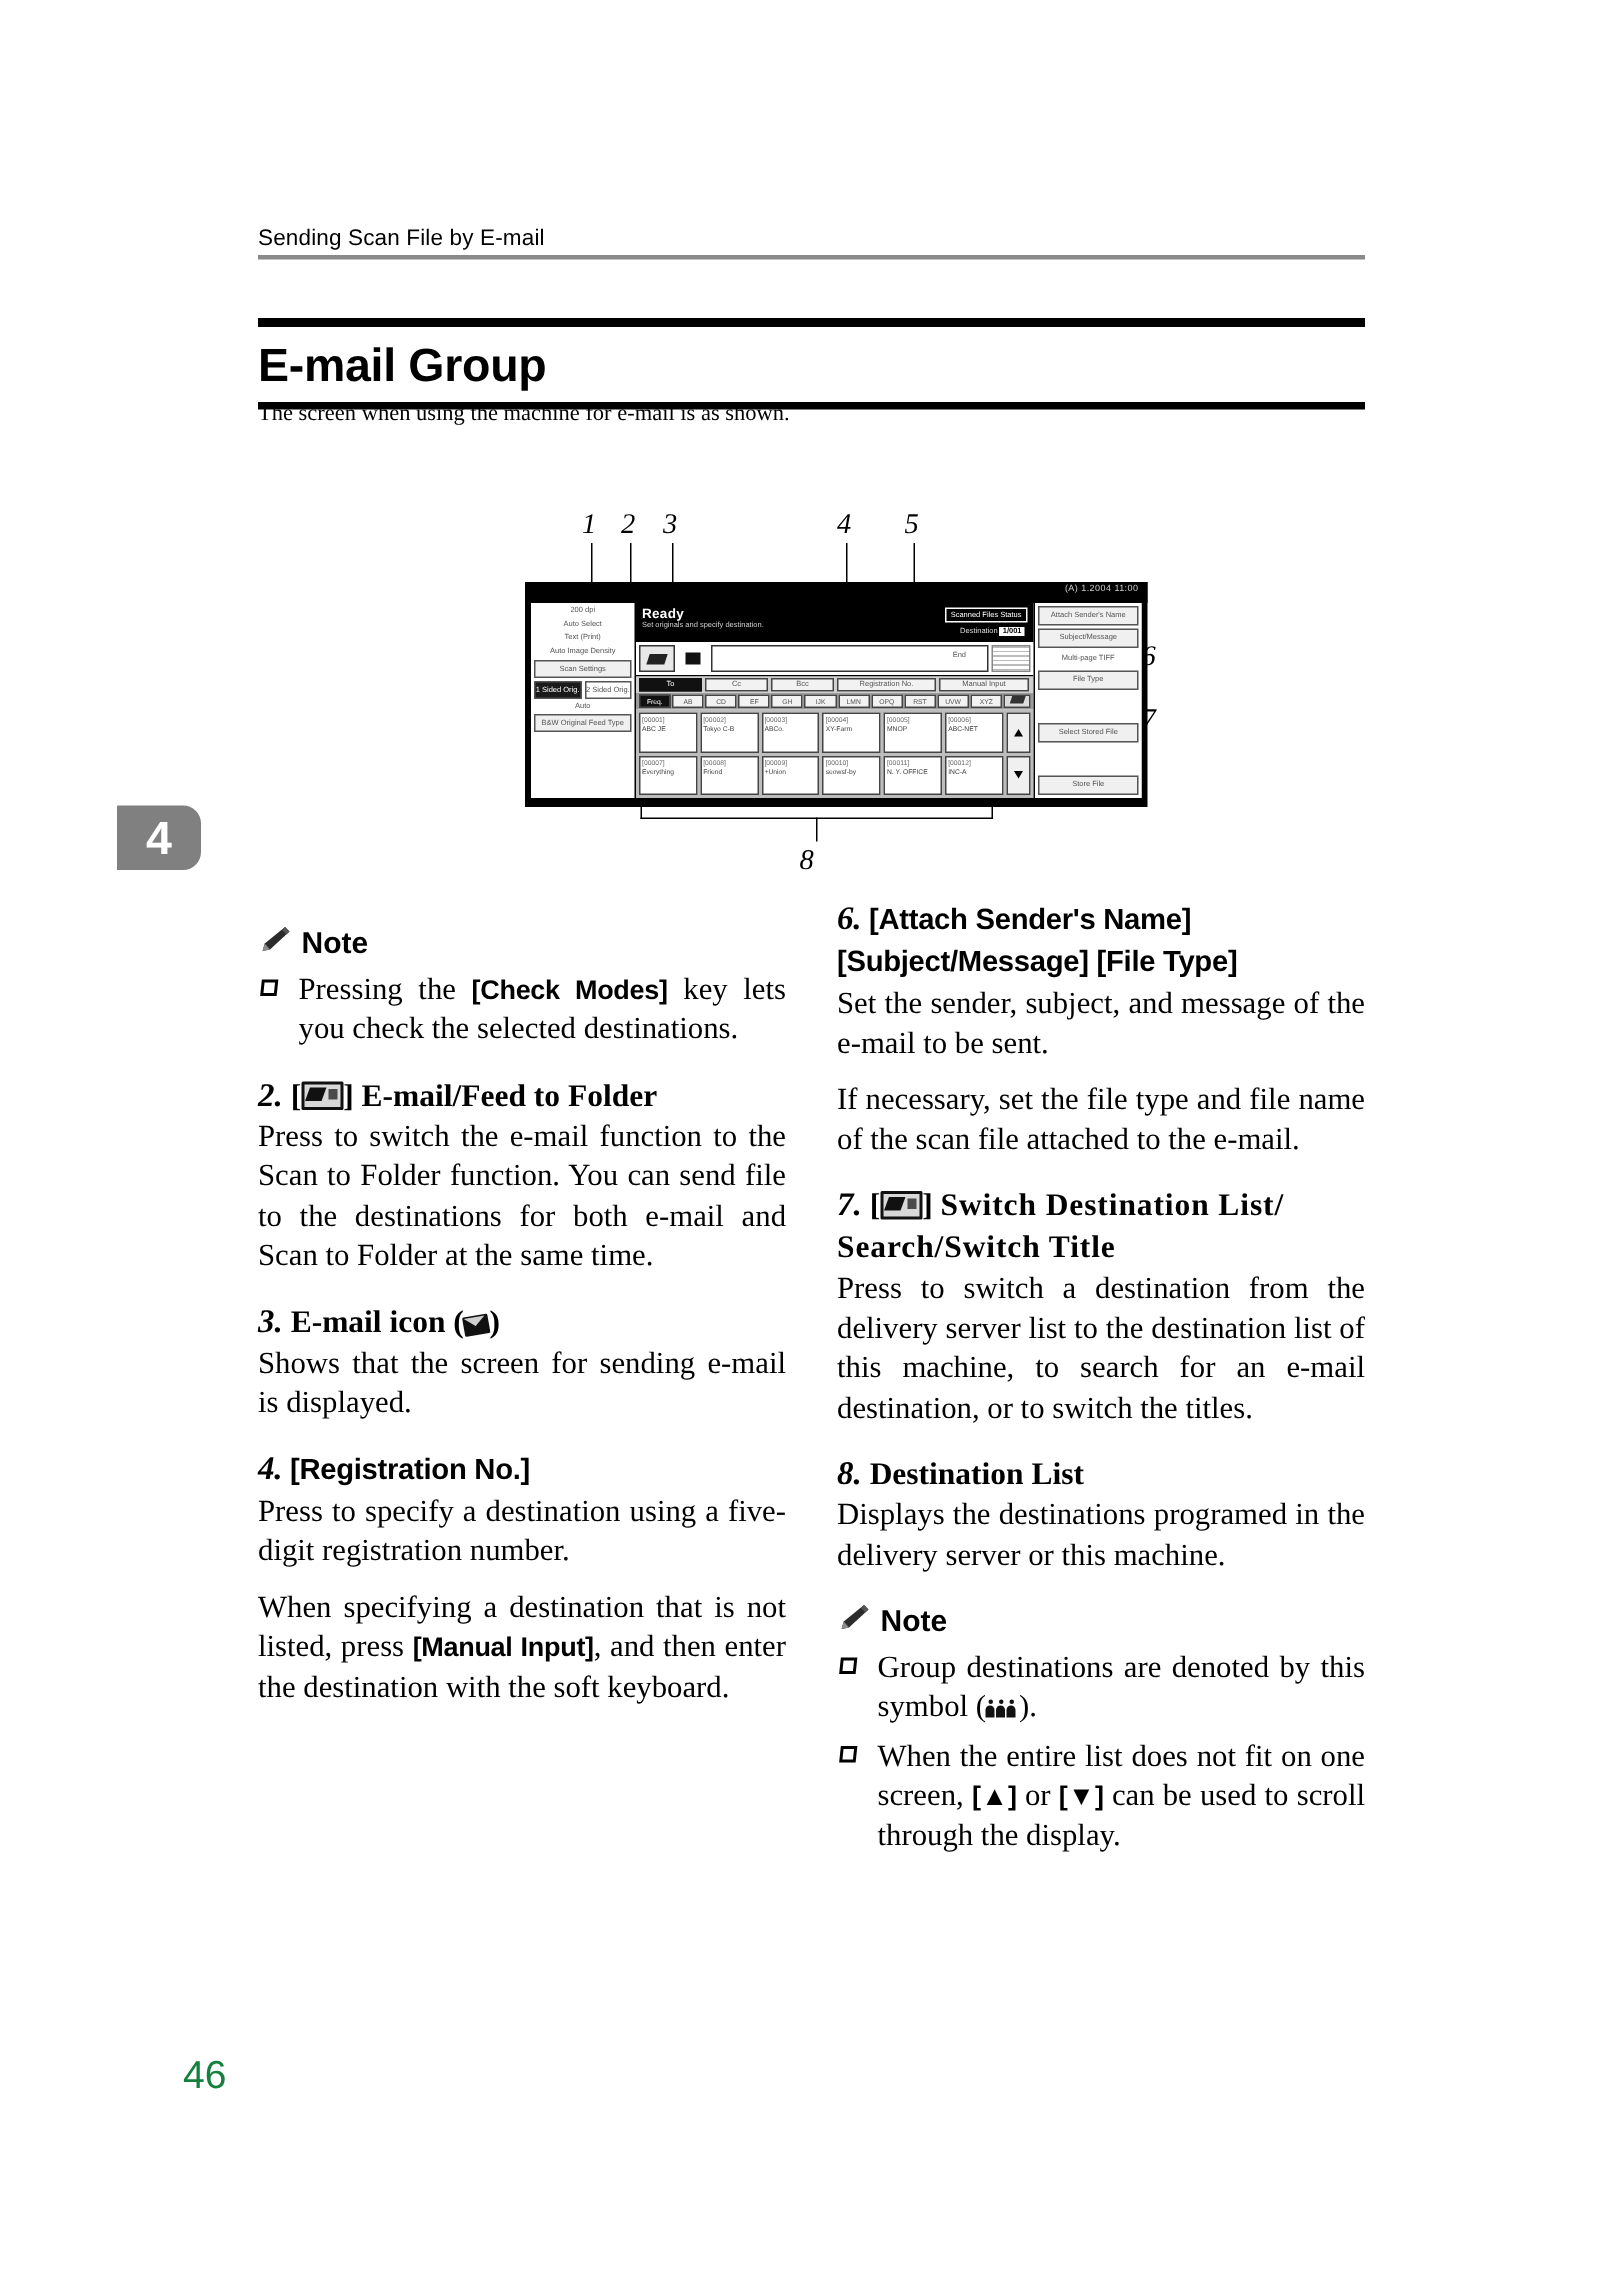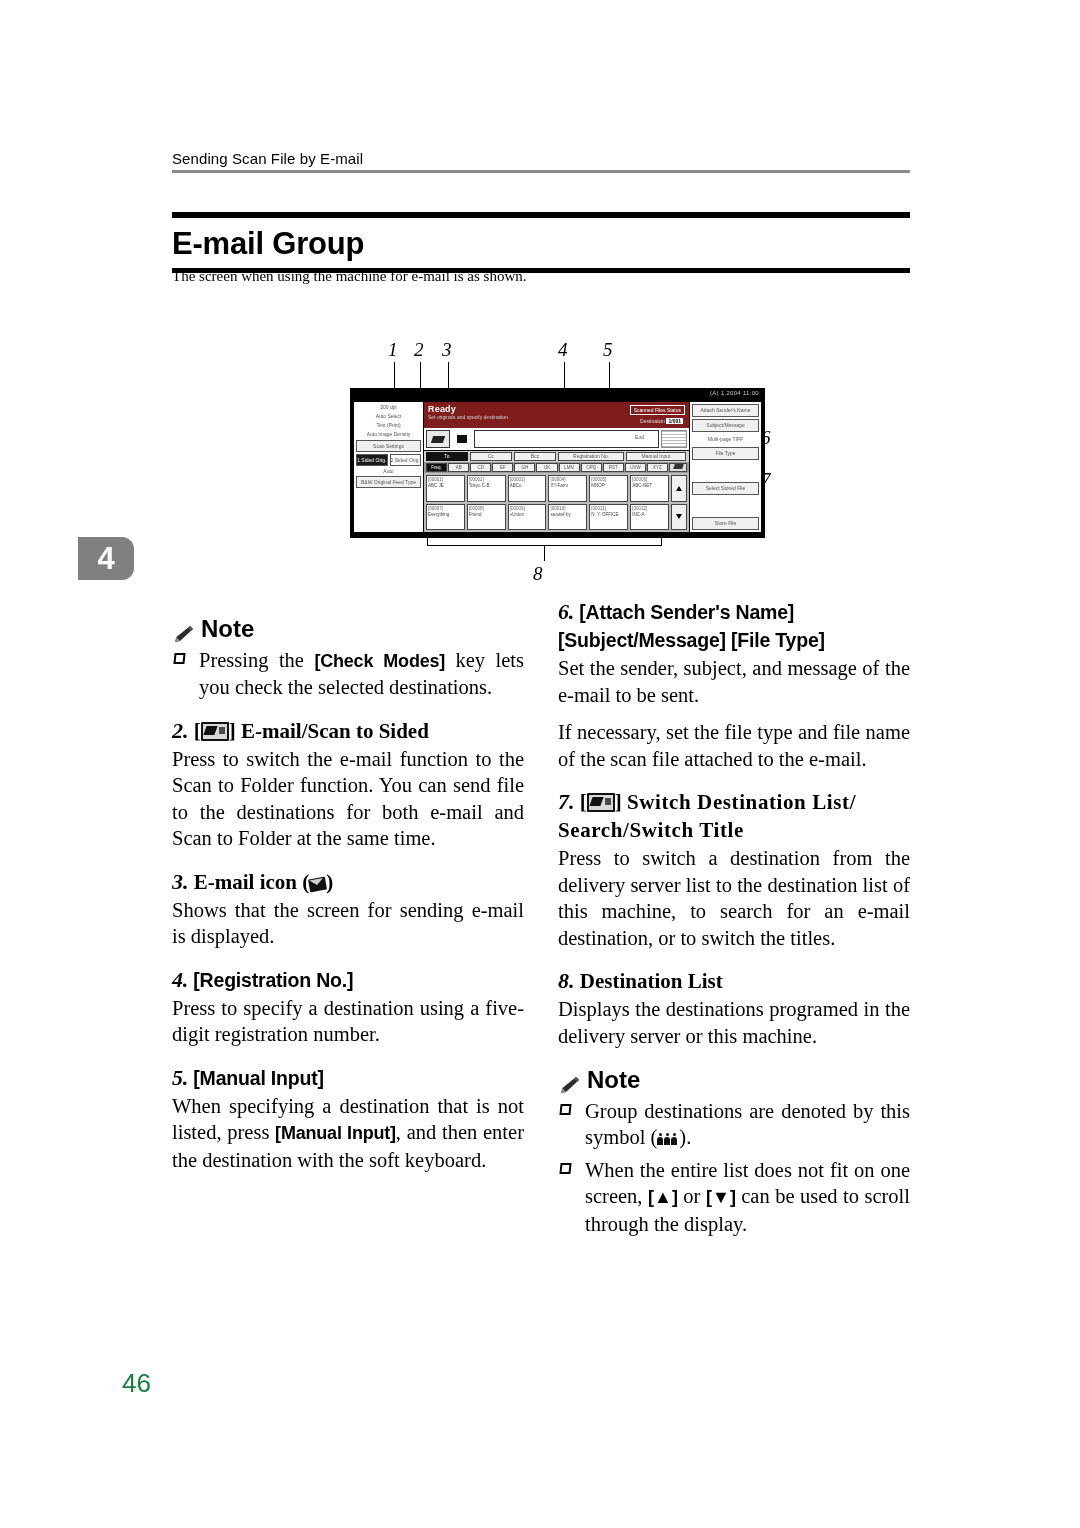--- a/index.html
+++ b/index.html
@@ -178,21 +178,21 @@
 
   
   #lcd-center {
     flex: 1;
     display: flex;
     flex-direction: column;
     background: #fff;
     min-width: 0;
   }
   #lcd-status {
-    background: #7f1d1d;
+    background: #000000;
     color: #fff;
     font-family: "Liberation Sans", sans-serif;
     padding: 2px 4px 3px 4px;
     height: 26px;
     box-sizing: border-box;
     position: relative;
   }
   .status-ready {
     font-size: 9px;
     font-weight: bold;
@@ -415,25 +415,25 @@
   .para + .para { margin-top: 11px; }
   .kbd {
     font-family: "Liberation Sans", sans-serif;
     font-weight: bold;
     font-size: 18px;
     letter-spacing: -0.2px;
   }
   .note-head {
     font-family: "Liberation Sans", sans-serif;
     font-weight: bold;
-    font-size: 24px;
+    font-size: 20px;
     margin-top: 18px;
     margin-bottom: 4px;
     display: flex;
-    align-items: flex-end;
+    align-items: flex-start;
     gap: 7px;
   }
   .note-list {
     margin: 0;
     padding: 0;
     list-style: none;
   }
   .note-list li {
     position: relative;
     padding-left: 27px;
@@ -751,40 +751,36 @@
   </div>
   <ul class="note-list">
     <li>
       <span class="bullet"></span><span>Pressing the </span><span class="kbd">[Check Modes]</span><span> key lets you check the selected destinations.</span>
     </li>
   </ul>
 
   <div class="item-head">
     <span class="num">2.</span>
     [<span class="ic ic-switch"></span>]
-    <span>E-mail/Scan to Sided</span>
+    <span>E-mail/Feed to Folder</span>
   </div>
   <p class="para">Press to switch the e-mail function to the Scan to Folder function. You can send file to the destinations for both e-mail and Scan to Folder at the same time.</p>
 
   <div class="item-head">
     <span class="num">3.</span>
     <span>E-mail icon (</span><span class="ic ic-mail"></span><span>)</span>
   </div>
   <p class="para">Shows that the screen for sending e-mail is displayed.</p>
 
   <div class="item-head sans">
     <span class="num">4.</span>
     <span>[Registration No.]</span>
   </div>
   <p class="para">Press to specify a destination using a five-digit registration number.</p>
 
-  <div class="item-head sans">
-    <span class="num">5.</span>
-    <span>[Manual Input]</span>
-  </div>
   <p class="para"><span>When specifying a destination that is not listed, press </span><span class="kbd">[Manual Input]</span><span>, and then enter the destination with the soft keyboard.</span></p>
 </div>
 
 <div class="col" id="col-right">
 
   <div class="item-head sans first">
     <span class="num">6.</span>
     <span>[Attach Sender's Name] [Subject/Message] [File Type]</span>
   </div>
   <p class="para">Set the sender, subject, and message of the e-mail to be sent.</p>

